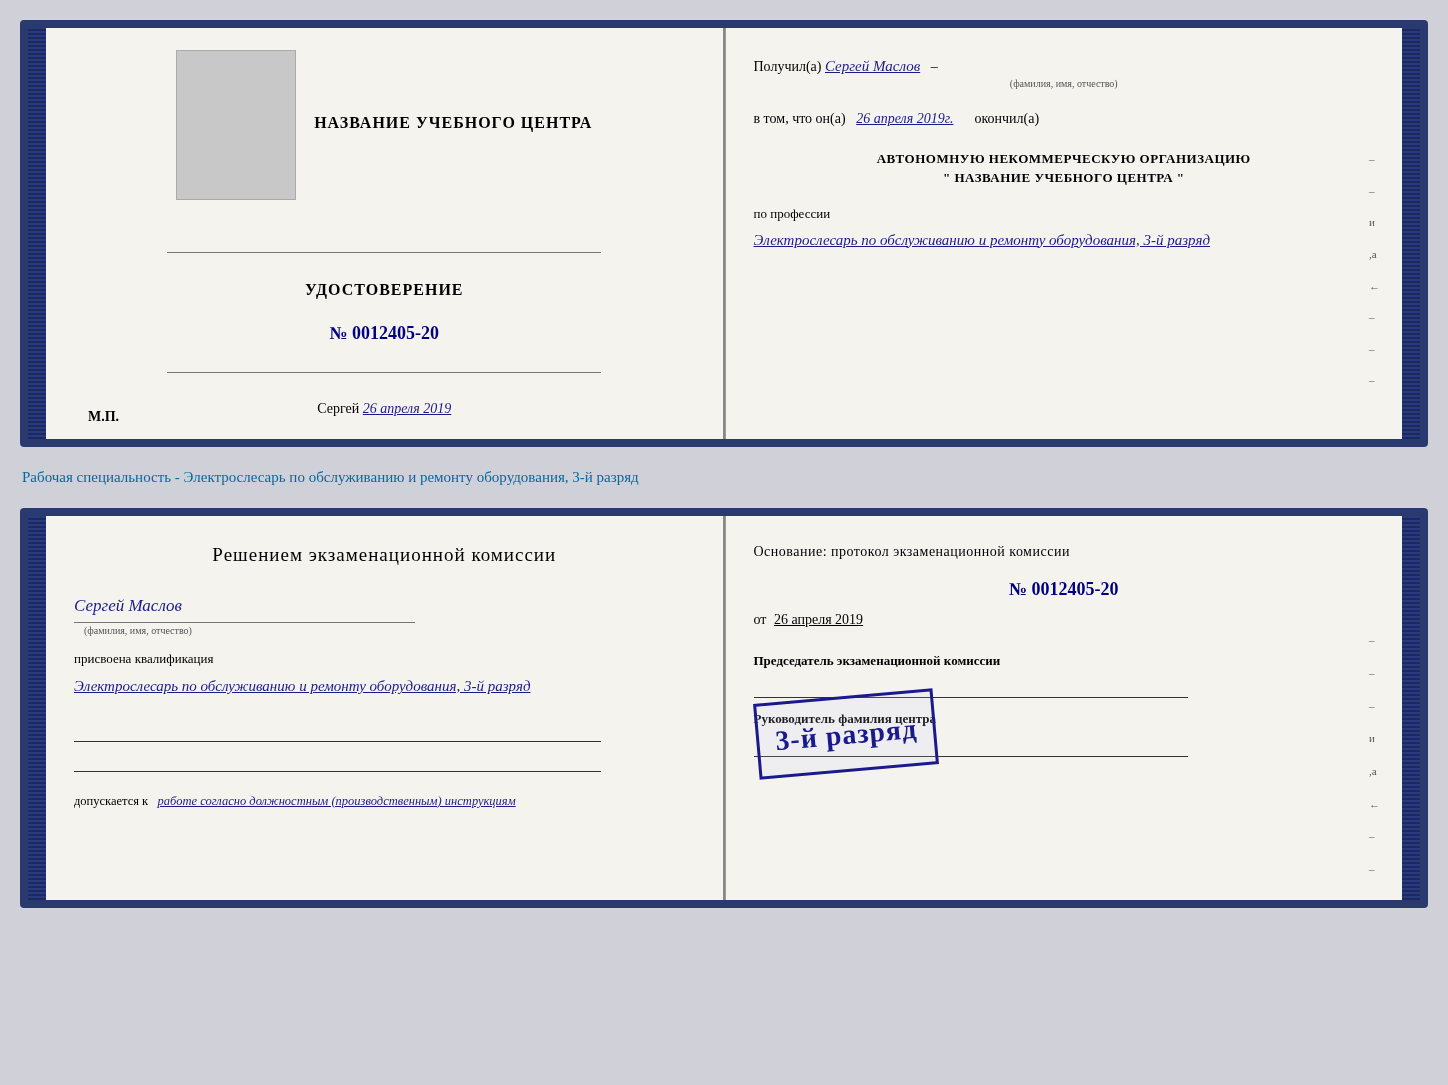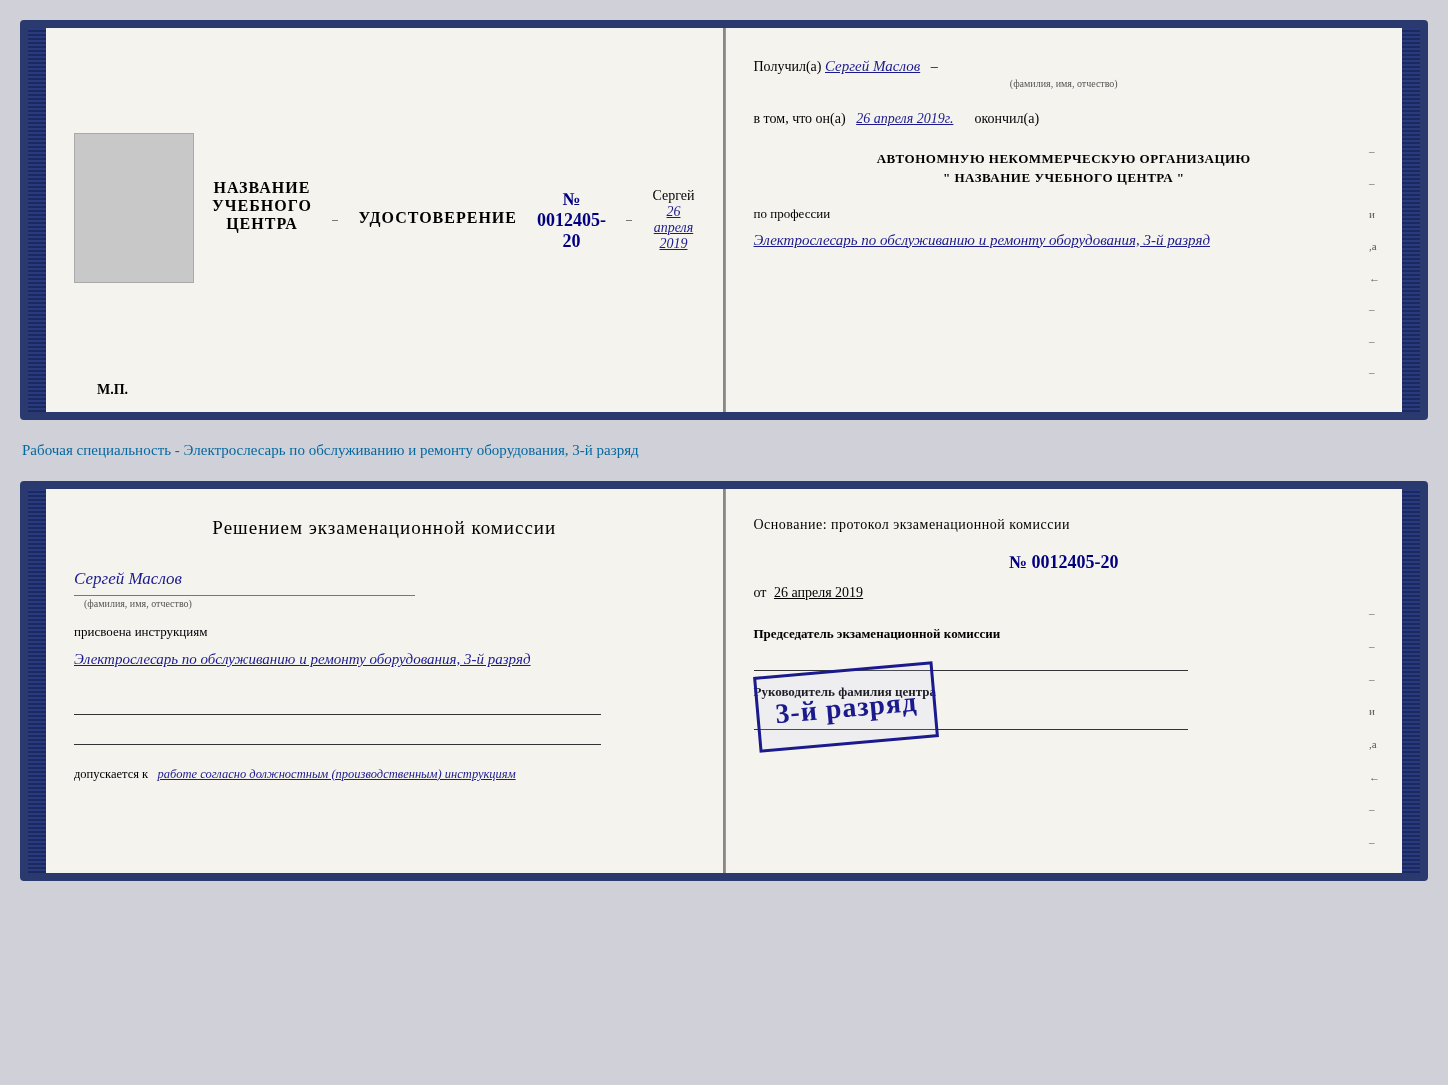--- a/index.html
+++ b/index.html
@@ -57,21 +57,21 @@
       width: 2px;
       background: #888;
       position: relative;
       z-index: 1;
     }
 
     
     .top-doc { min-height: 400px; }
     .top-doc .doc-half-left {
       display: flex;
-      flex-direction: row;
+      flex-direction: column;
       align-items: center;
       justify-content: center;
       gap: 20px;
     }
 
     .photo-placeholder {
       width: 120px;
       height: 150px;
       background: #c8c8c8;
       border: 1px solid #aaa;
@@ -95,21 +95,21 @@
     }
 
     .cert-issued {
       font-size: 14px;
       text-align: center;
     }
 
     .mp-label {
       position: absolute;
       bottom: 14px;
-      left: 51px;
+      left: 42px;
       font-size: 14px;
       font-weight: bold;
     }
 
     
     .top-doc .doc-half-right {
       font-size: 14px;
       line-height: 1.6;
       padding-top: 26px;
     }
@@ -408,21 +408,21 @@
 
   <div class="doc-card bottom-doc">
 
     <div class="doc-half doc-half-left">
       <div class="commission-title">Решением экзаменационной комиссии</div>
 
       <span class="person-name-large">Сергей Маслов</span>
       <hr class="divider-line" style="margin:2px 0; width:55%;">
       <span class="fio-small" style="text-align:left; margin-left:10px;">(фамилия, имя, отчество)</span>
 
-      <div class="assigned-text">присвоена инструкциям</div>
+      <div class="assigned-text">присвоена квалификация</div>
 
       <div class="qualification-value">Электрослесарь по обслуживанию и ремонту оборудования, 3-й разряд</div>
 
       <div class="signature-lines">
         <div class="sig-line"></div>
         <div class="sig-line"></div>
       </div>
 
       <div class="allowed-text">
         <span>допускается к</span>

